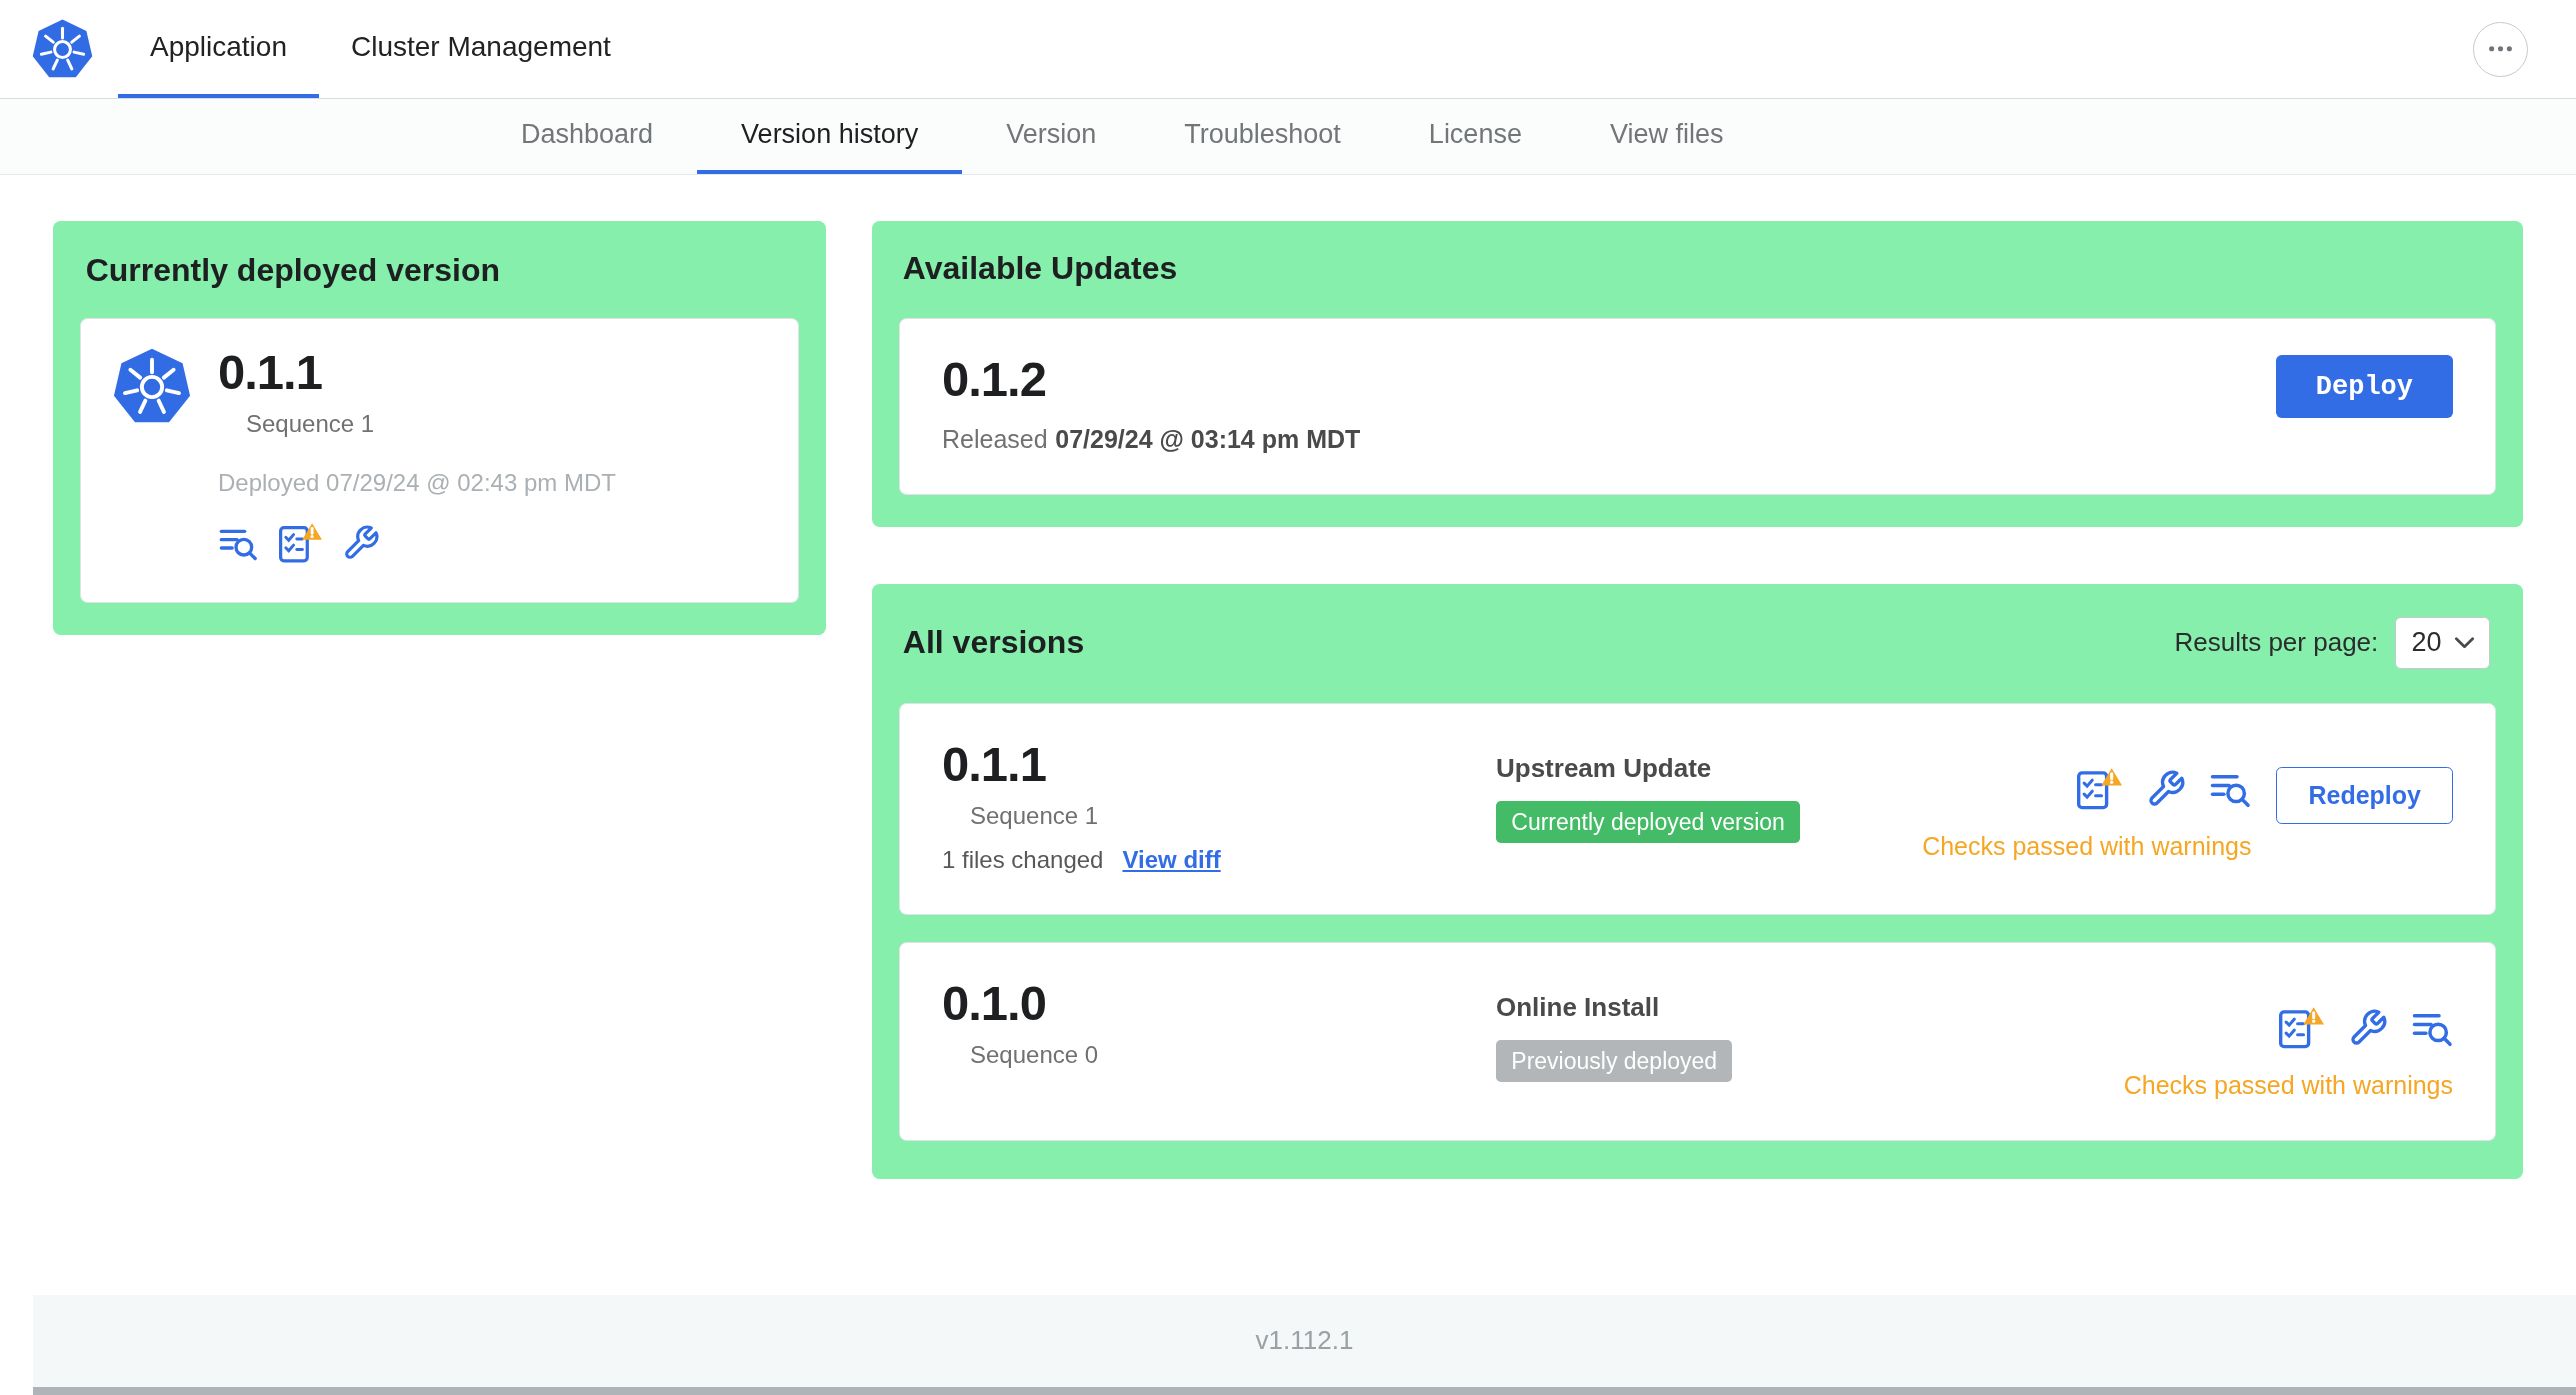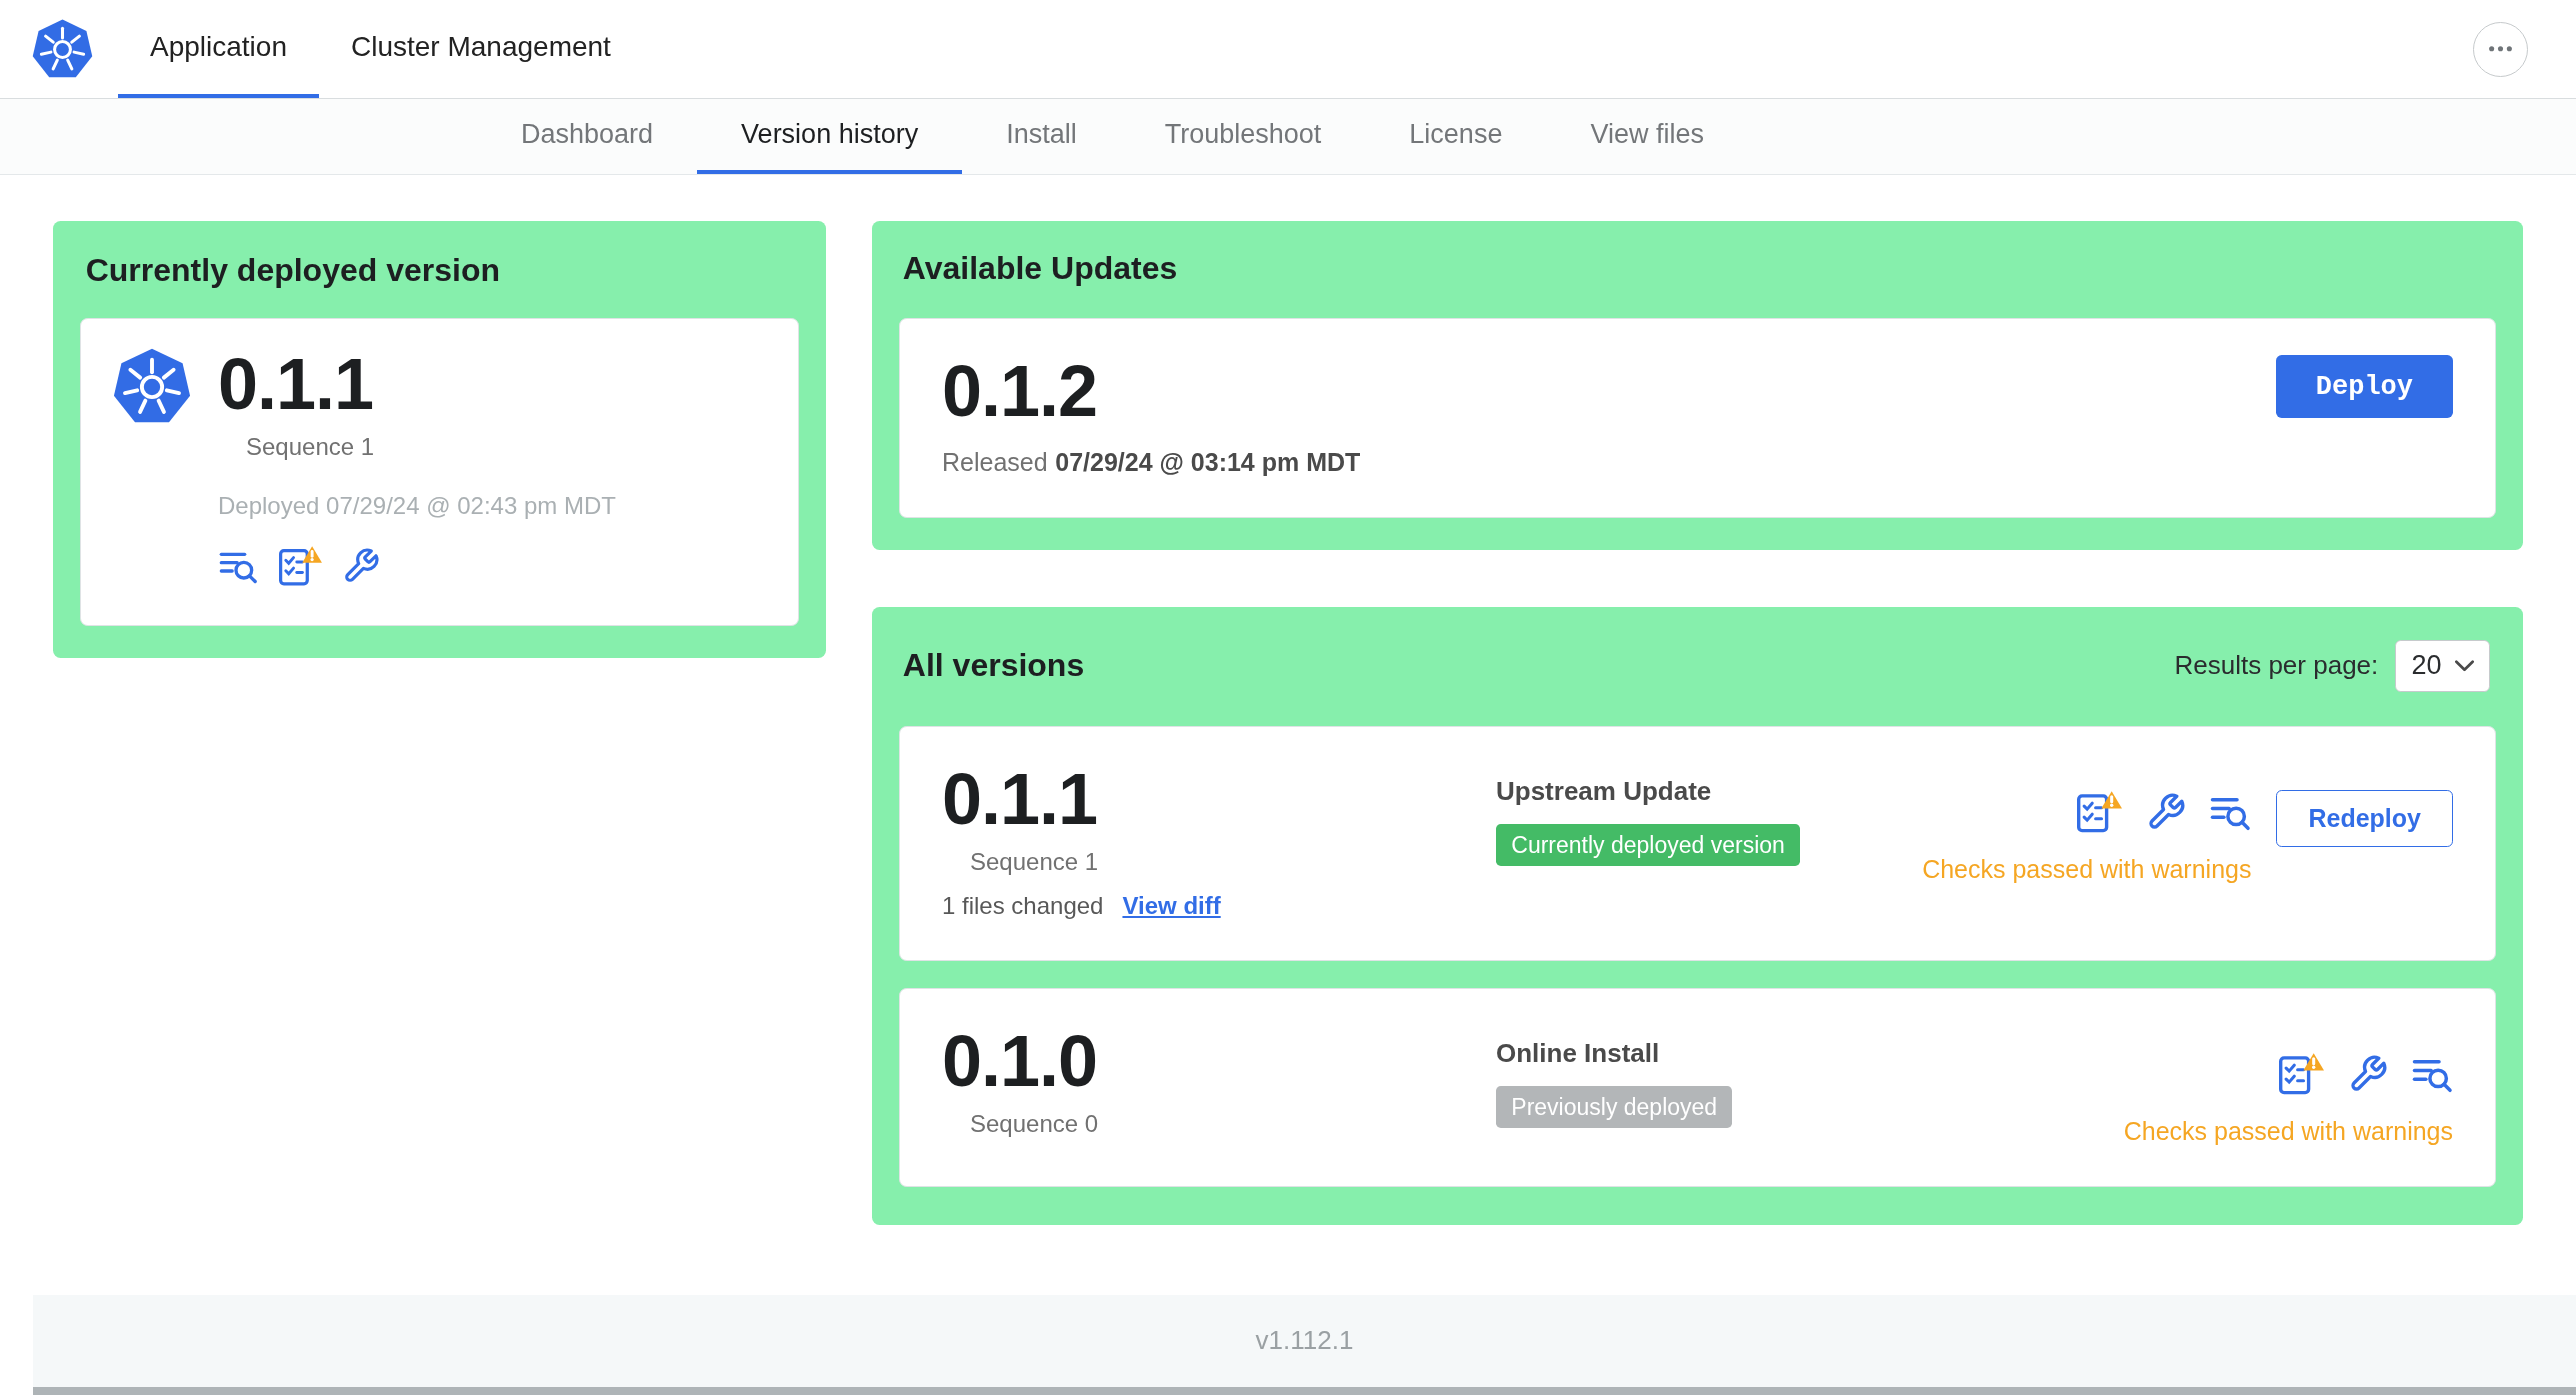--- a/index.html
+++ b/index.html
@@ -33,21 +33,21 @@
   
   .main { flex:1 1 auto; display:flex; align-items:flex-start; gap:46px; padding:46px 53px 0 53px; }
   .panel { background:#86efac; border-radius:7.6px; }
   .panel h2 { font-size:32px; font-weight:700; color:#1d1f21; }
 
   .left-panel { width:773px; padding:31px 27px 32px; flex:0 0 auto; }
   .left-panel h2 { margin:0 5.7px 29px 5.7px; }
 
   .card { background:#fff; border:1px solid #dfe3e5; border-radius:7.6px; }
 
-  .version-number { font-size:72px; font-weight:700; color:#1d1f21; line-height:1; letter-spacing:-1px; }
+  .version-number { font-size:49px; font-weight:700; color:#1d1f21; line-height:1; letter-spacing:-1px; }
   .sequence { font-size:24px; color:#717171; margin-top:13.4px;margin-left:28px; }
 
   .version-card { padding:29px 32px 38px; }
   .vc-top { display:flex; gap:27px; align-items:flex-start; }
   .vc-deployed { font-size:24px; color:#aab0b3; margin:31px 0 0 105px; }
   .vc-icons { display:flex; align-items:center; gap:19px; margin:25px 0 0 105px; color:#326de6; }
   .icon-btn { background:none; border:none; padding:0; color:#326de6; cursor:pointer; }
 
   .right-col { flex:1 1 auto; display:flex; flex-direction:column; gap:57px; }
 
@@ -160,21 +160,21 @@
       <svg width="27" height="7.6" style="color:#6f7478" viewBox="0 0 28 8">
           <use href="#ic-dots"></use>
         </svg>
     </button>
   </div>
 </header>
 
 <nav class="subnav">
   <div class="subnav-tab">Dashboard</div>
   <div class="subnav-tab active">Version history</div>
-  <div class="subnav-tab">Install</div>
+  <div class="subnav-tab">Version</div>
   <div class="subnav-tab">Troubleshoot</div>
   <div class="subnav-tab">License</div>
   <div class="subnav-tab">View files</div>
 </nav>
 
 <main class="main">
 
   <section class="panel left-panel">
     <h2>Currently deployed version</h2>
     <div class="card version-card">

